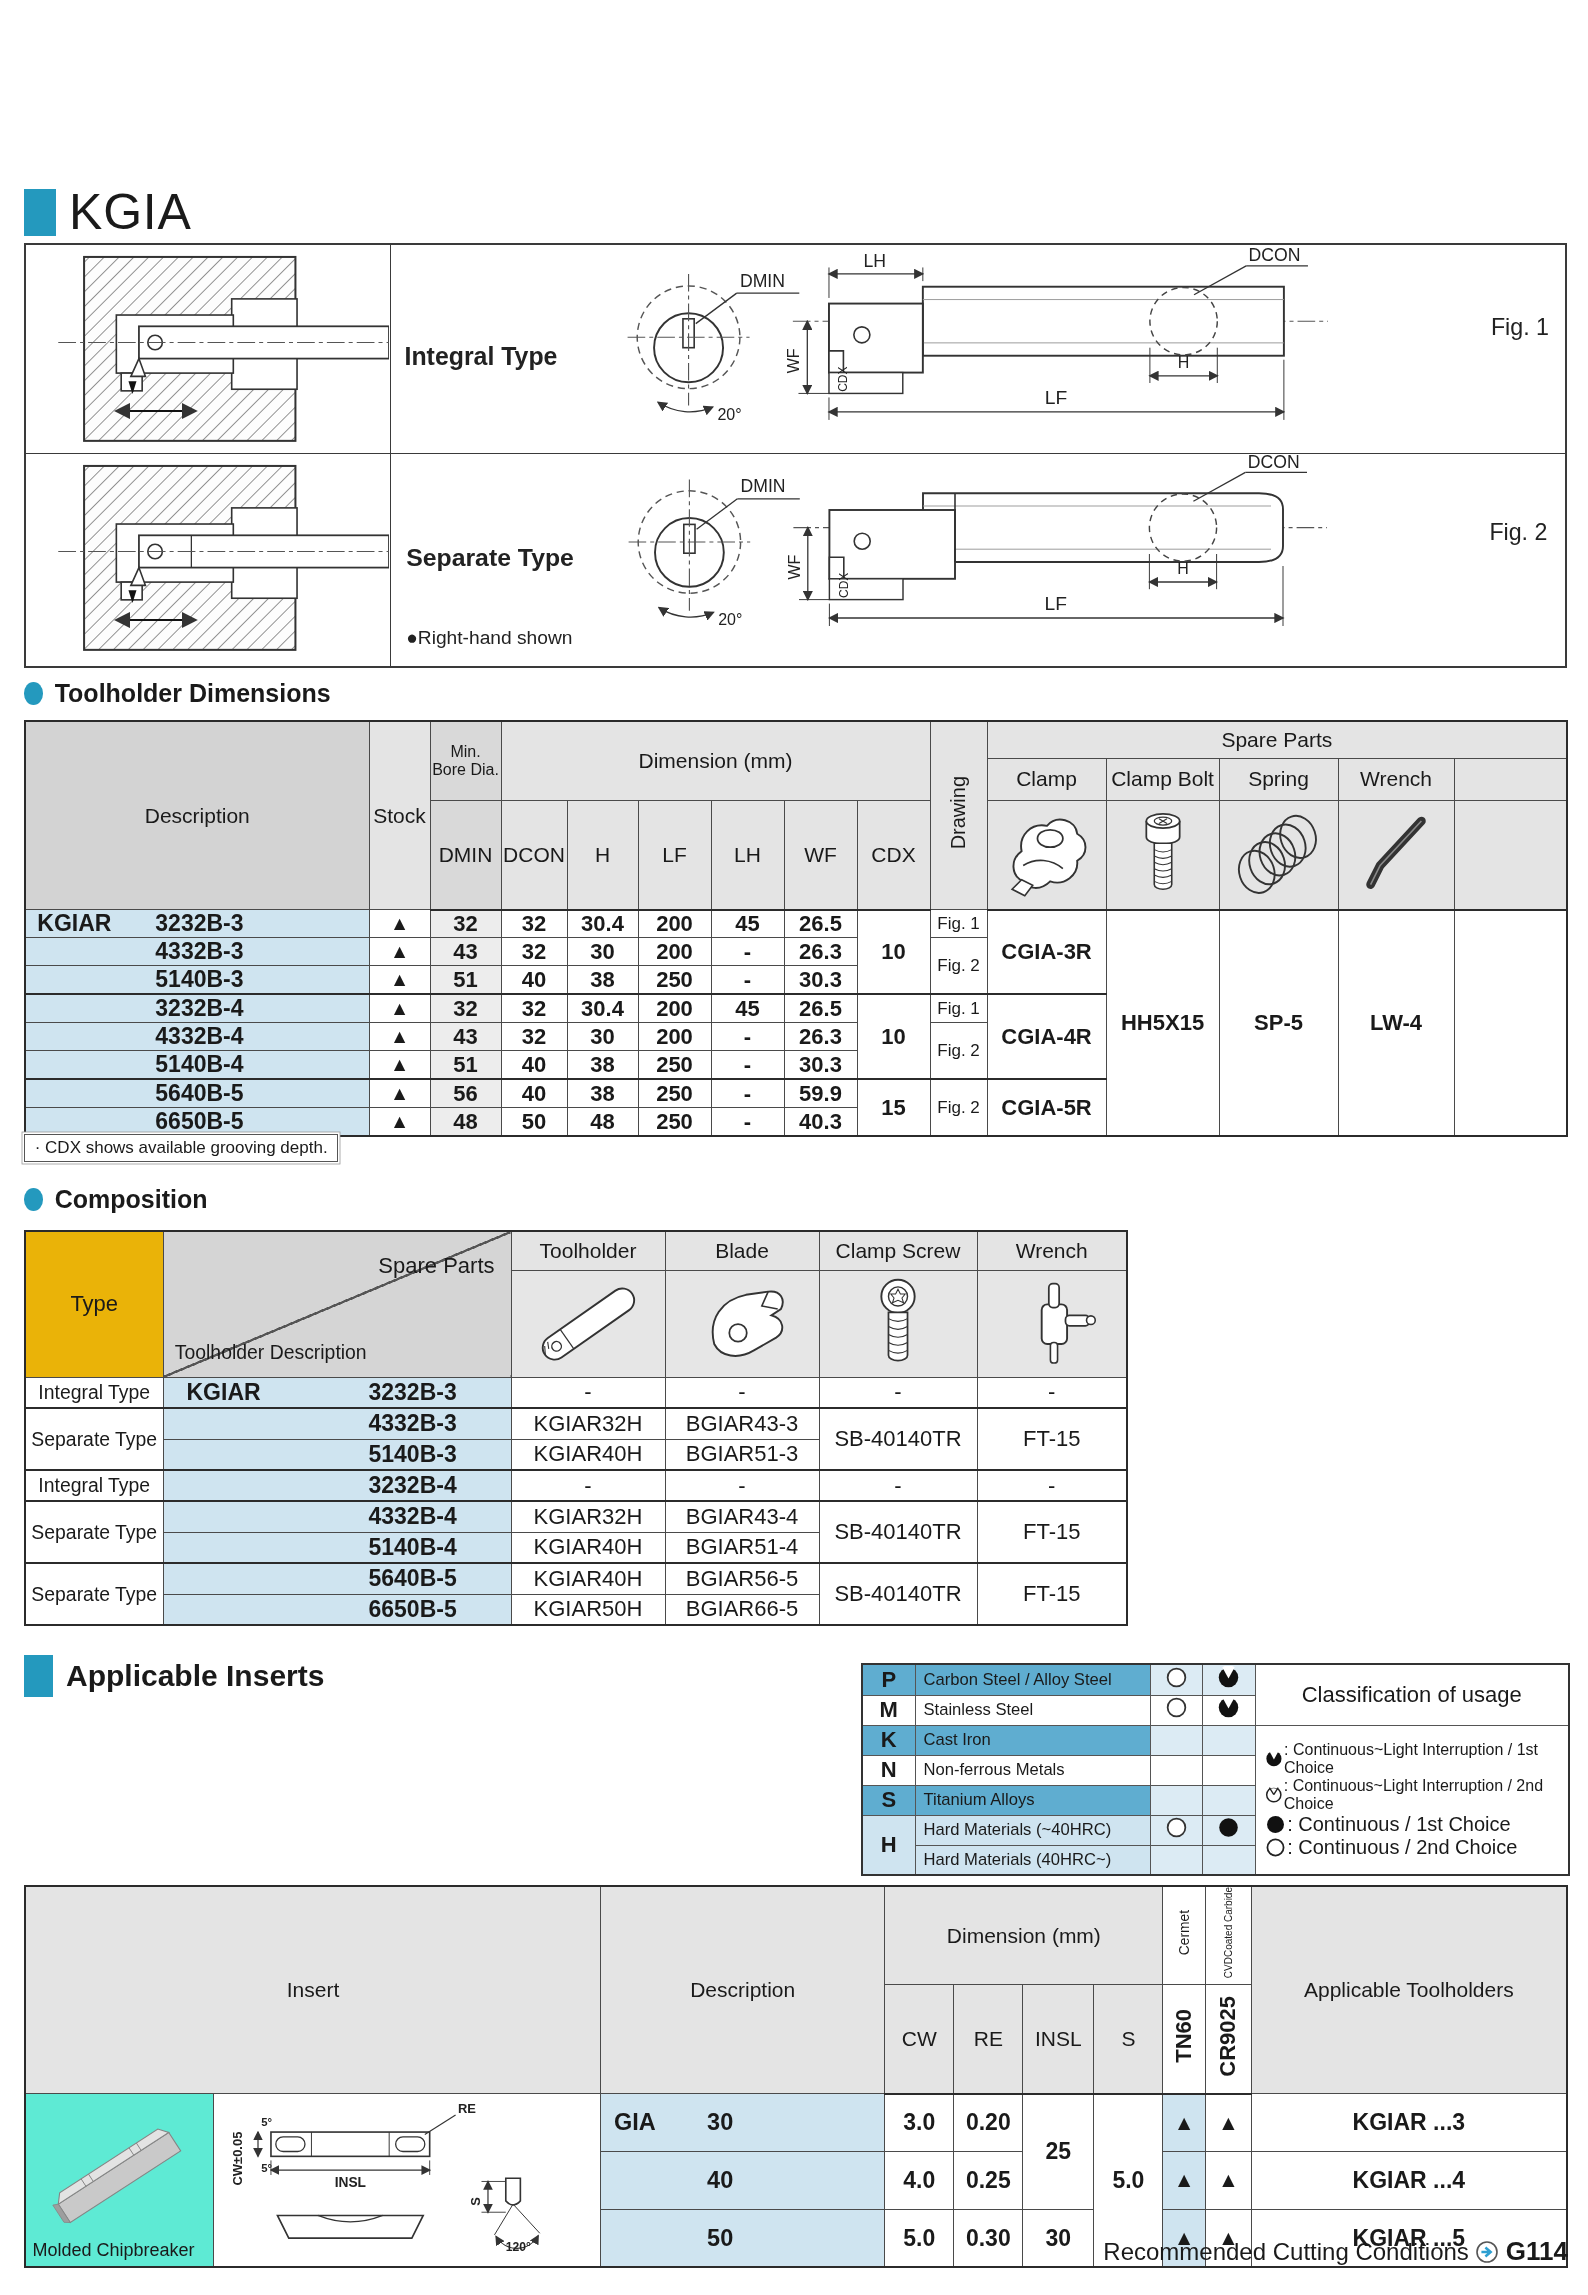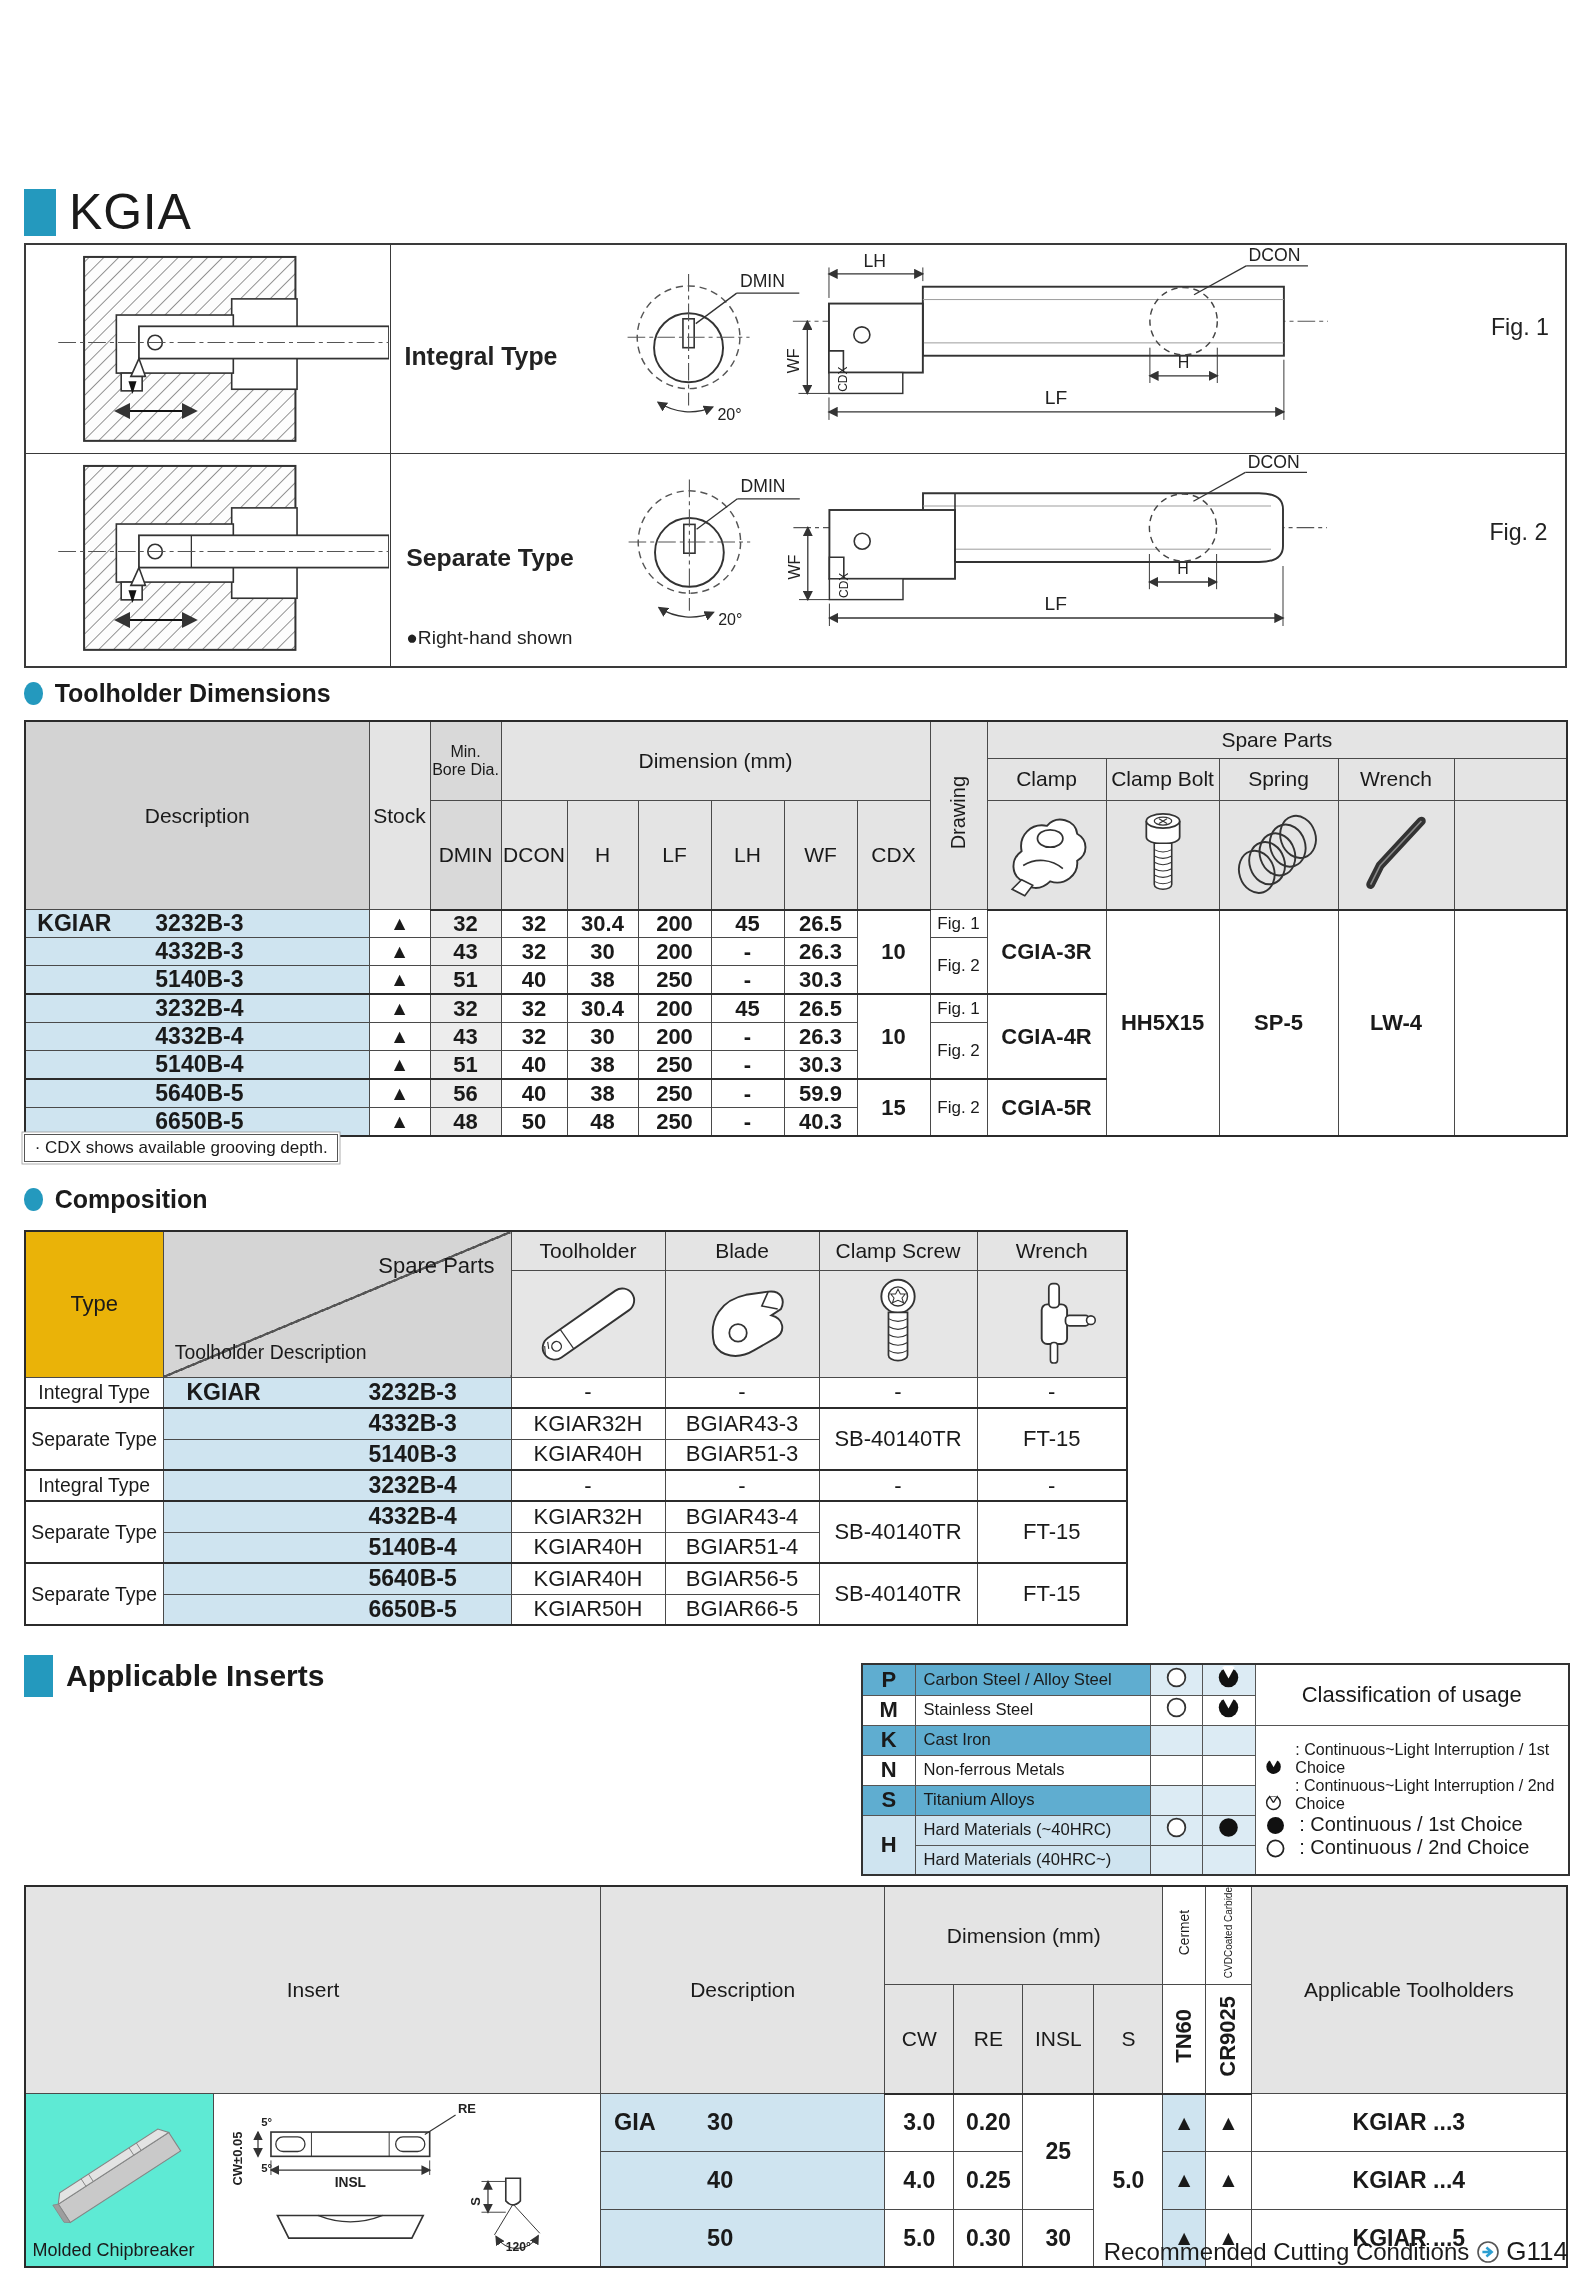--- a/index.html
+++ b/index.html
@@ -84,21 +84,21 @@
   
   .class-table{left:861px;top:1663px;width:707px;border:2px solid #333;font-size:18px;}
   .class-table td{border:1.2px solid #555;}
   .cl-letter{font-size:22px;font-weight:600;}
   .cl-mat{text-align:left;padding-left:8px;font-size:16.6px;}
   .bg-blue{background:#5fadd0;}
   .bg-lblue{background:#cfe4f0;}
   .bg-slblue{background:#dcebf4;}
   .cl-title{font-size:22px;background:#fff;}
   .legend{background:#fff;text-align:left;padding:4.9px 0 4.9px 9.7px;}
-  .lg-row{display:flex;align-items:flex-end;gap:13px;margin:0 0;}
+  .lg-row{display:flex;align-items:center;gap:1px;margin:0 0;}
   .lg-sm{font-size:16px;}
   .lg-lg{font-size:20px;}
 
   
   .ins-table{left:24px;top:1885px;width:1544px;border:2.4px solid #2b2b2b;font-size:22px;}
   .ins-table tr.hB th{border-bottom:2.4px solid #2b2b2b;}
   .ins-table .white{background:#fff;}
   .vsmall{writing-mode:vertical-rl;transform:rotate(180deg);font-size:13.8px;}
   .vsmall2{writing-mode:vertical-rl;transform:rotate(180deg);font-size:10px;line-height:1.15;}
   .vbold{writing-mode:vertical-rl;transform:rotate(180deg);font-weight:700;font-size:22px;}
@@ -108,21 +108,21 @@
   .ins-table td{font-weight:600;font-size:23px;}
   .ins-table td.tn{background:#cfe4f0;}
   .ins-table td.tri{font-weight:400;font-size:21px;}
   .ins-table td.app{font-weight:700;}
   .photo-cell{position:relative;background:#5eead4;}
   .photo-cap{position:absolute;left:6.5px;bottom:4.9px;font-size:18px;font-weight:400;}
 
   
   .footer{right:21px;top:2236px;display:flex;align-items:center;gap:6.5px;}
   .footer-tx{font-size:24px;}
-  .footer-pg{font-size:26px;font-weight:400;}
+  .footer-pg{font-size:26px;font-weight:700;}
 
   
   .cl{stroke:#555;stroke-width:1.4;stroke-dasharray:22 5 5 5;fill:none;}
   .t14{font-size:14px;}.t15{font-size:15px;}.t16{font-size:16px;}.t17{font-size:17px;}
   .t20{font-size:20px;}.t22{font-size:22px;}.t24{font-size:24px;}
   .t29{font-size:29px;}.t31{font-size:31px;font-weight:600;}
   .tmid{text-anchor:middle;}
 </style>
 </head>
 <body>

